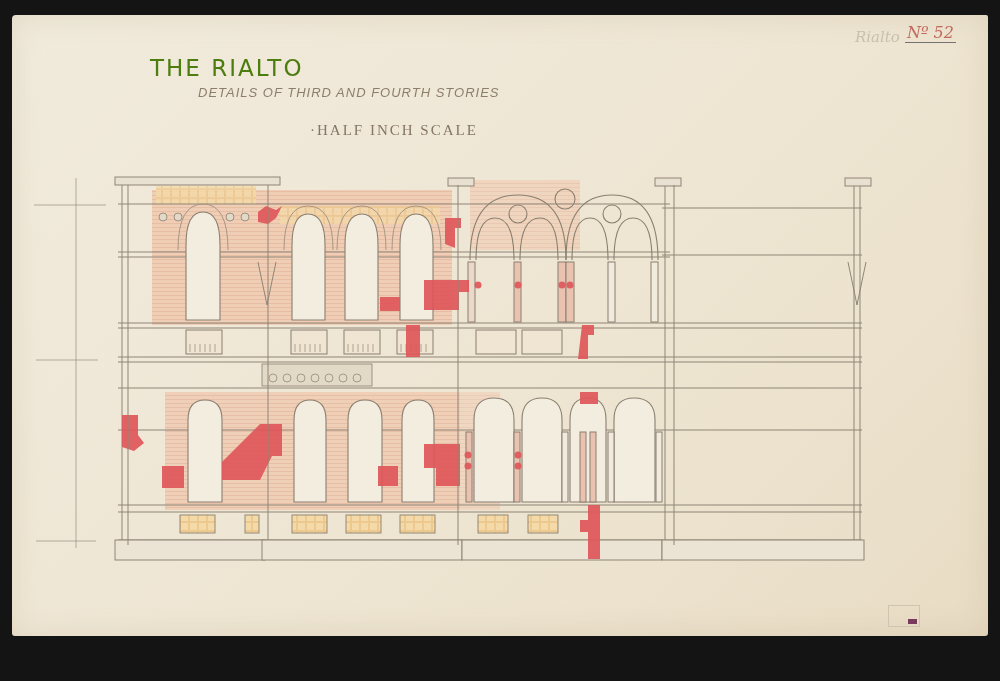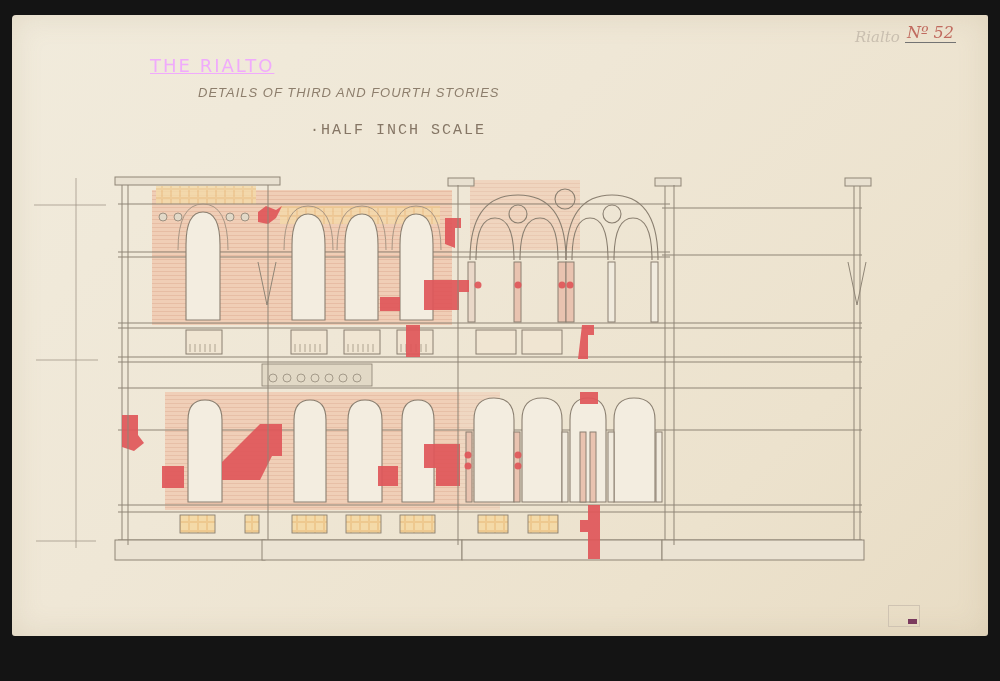--- a/index.html
+++ b/index.html
@@ -1,22 +1,22 @@
 <!DOCTYPE html>
 <html><head>
 <meta charset="utf-8">
 <style>
   html, body { margin:0; padding:0; }
   body { width:1000px; height:681px; background:#141414; position:relative; overflow:hidden; font-family:"DejaVu Sans", sans-serif; }
   .paper { position:absolute; left:12px; top:15px; width:976px; height:621px;
     background:linear-gradient(135deg,#f1ebdc 0%,#efe7d6 40%,#ece2cd 75%,#e8dcc4 100%);
     border-radius:4px 2px 3px 3px; box-shadow:inset 0 0 30px rgba(160,140,100,0.18); }
-  .title { position:absolute; left:150px; top:55px; font-size:18px; letter-spacing:2px; color:#f0abfc; font-family:"DejaVu Sans", sans-serif;text-decoration:underline; }
+  .title { position:absolute; left:150px; top:55px; font-size:23px; letter-spacing:2px; color:#4d7c0f; font-family:"DejaVu Sans", sans-serif; }
   .subtitle { position:absolute; left:198px; top:85px; font-size:13px; letter-spacing:1px; font-style:italic; color:#8d7e6c; font-family:Liberation Sans, sans-serif; }
-  .scale { position:absolute; left:310px; top:122px; font-size:15px; letter-spacing:2px; color:#857665; font-family:Liberation Mono, monospace; }
+  .scale { position:absolute; left:310px; top:122px; font-size:15px; letter-spacing:2px; color:#857665; font-family:Liberation Serif, serif; }
   .sheet-no { position:absolute; left:905px; top:23px; font-size:16px; font-style:italic; color:#c06a5e; border-bottom:1px solid #737373; padding:0 2px; font-family:"DejaVu Serif", serif; }
   .pencil-note { position:absolute; left:855px; top:28px; font-size:15px; font-style:italic; color:#c9bfb0; font-family:"DejaVu Serif", serif; }
   .stamp { position:absolute; left:888px; top:605px; width:30px; height:20px; border:1px solid #cfc3b2; font-size:4px; color:#b5a999; }
   .stamp .mark { position:absolute; right:2px; bottom:2px; width:9px; height:5px; background:#7a3a5e; }
   svg.drawing { position:absolute; left:0; top:0; }
 </style>
 </head>
 <body>
 
 <div class="paper"></div>

